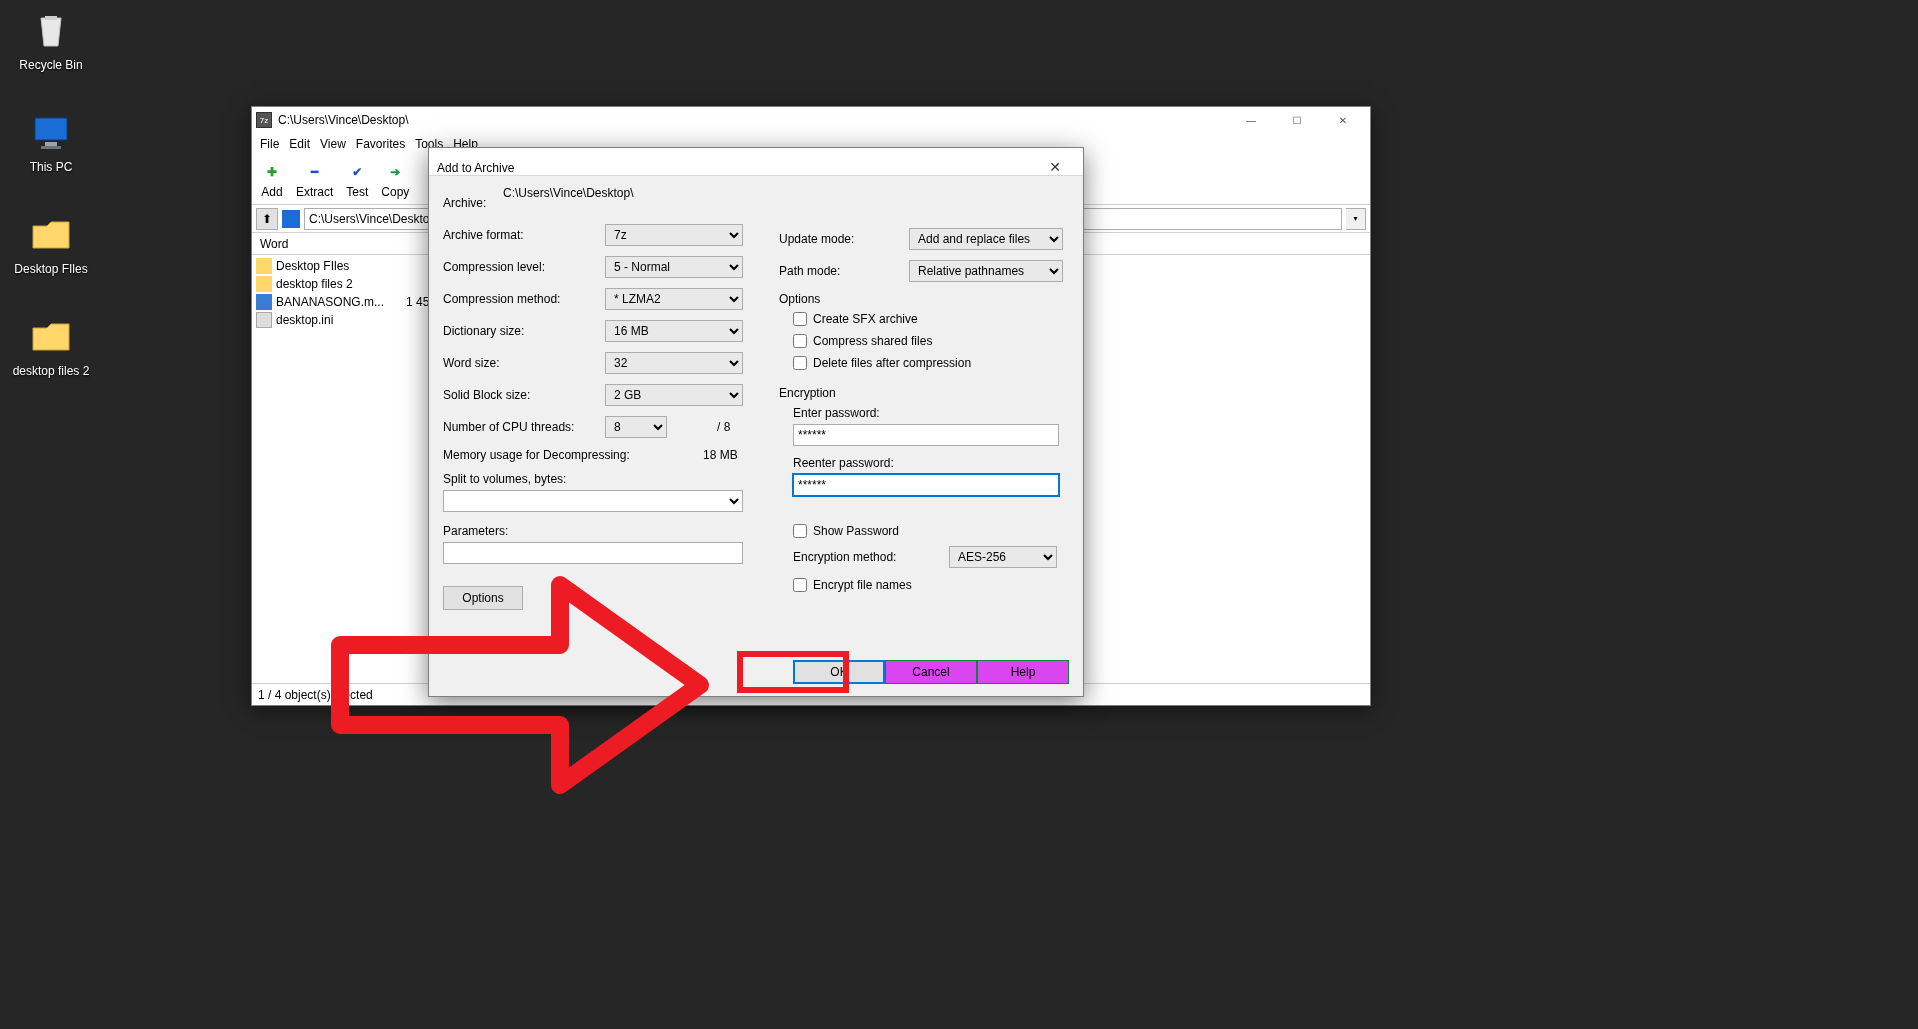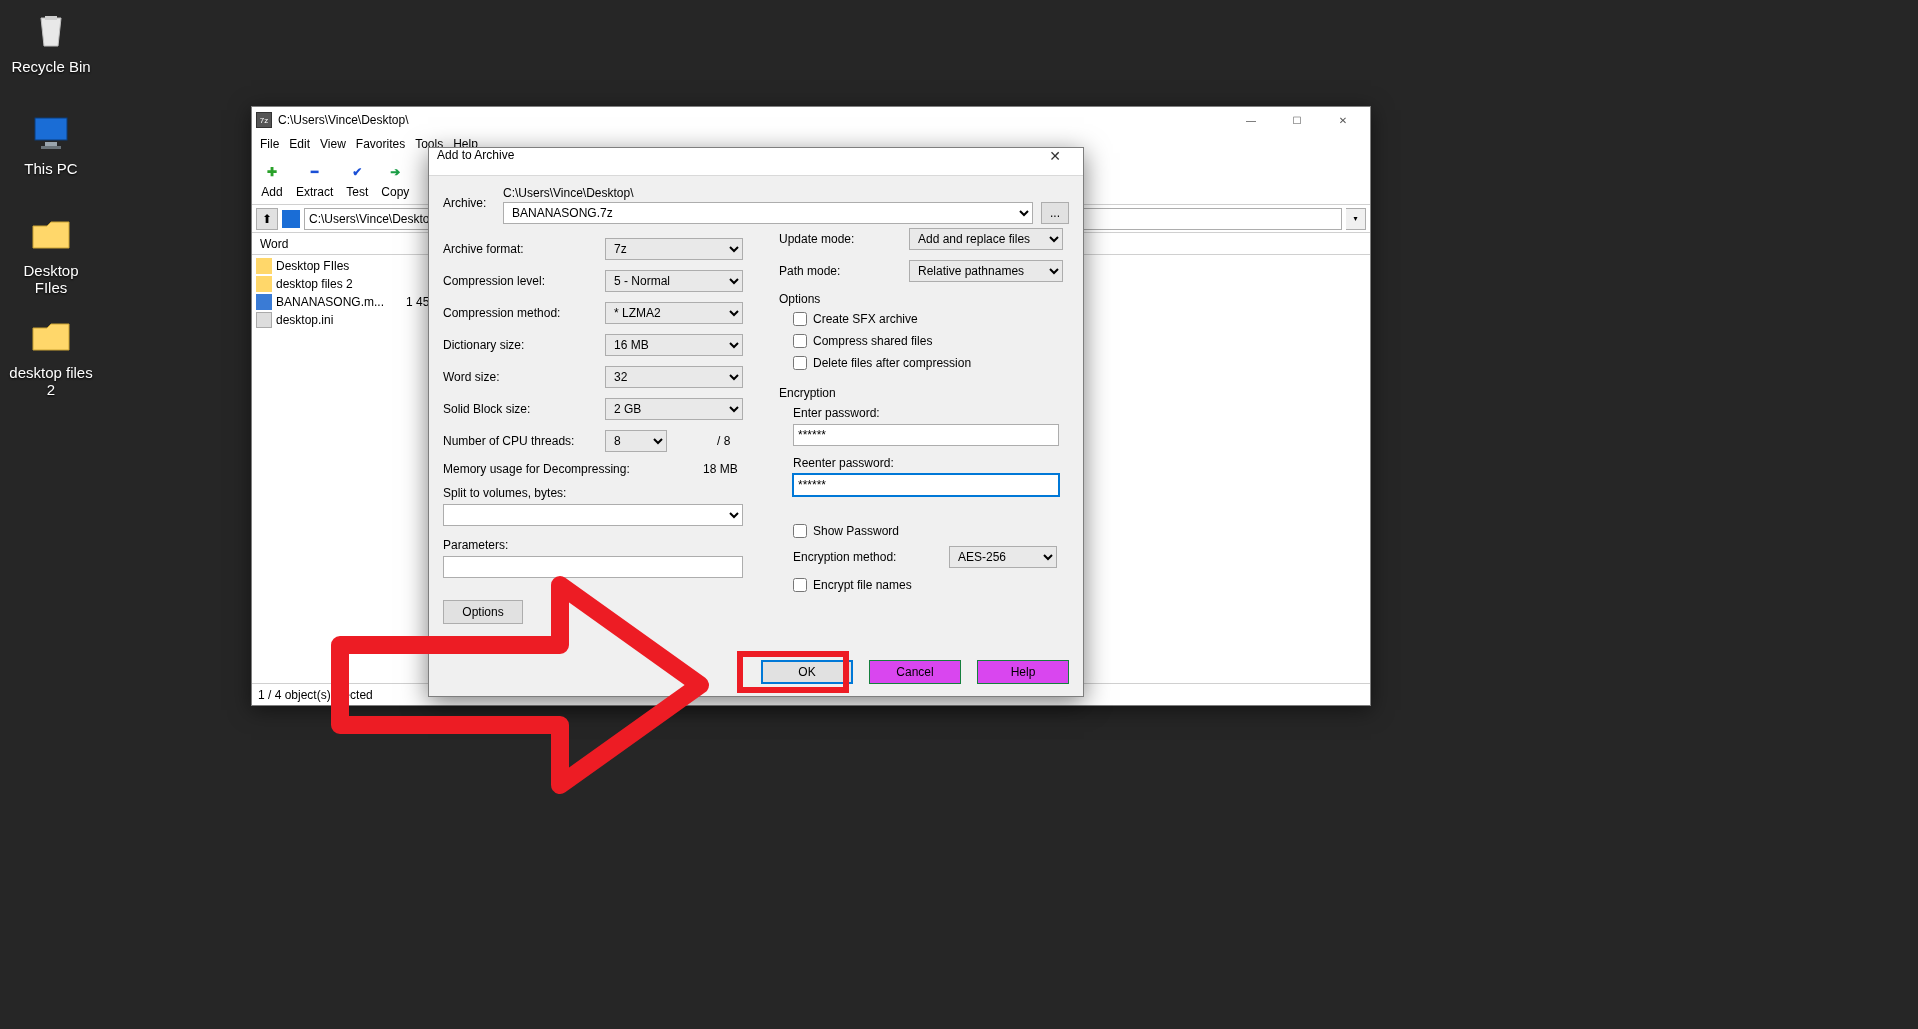--- a/index.html
+++ b/index.html
@@ -1,20 +1,20 @@
 <!DOCTYPE html>
 <html><head>
 <meta charset="utf-8">
 <style>
 * { box-sizing: border-box; margin: 0; padding: 0; font-family: "Segoe UI", Tahoma, sans-serif; }
 html, body { width: 1918px; height: 1029px; overflow: hidden; }
 body { background: #262626; position: relative; }
 
 
-.desk-icon { position: absolute; width: 90px; text-align: center; color: #fff; font-size: 15px; cursor: default; }
+.desk-icon { position: absolute; width: 90px; text-align: center; color: #fff; font-size: 12px; cursor: default; }
 .desk-icon .glyph { width: 48px; height: 48px; margin: 0 auto 4px; }
 .desk-icon span { display: block; text-shadow: 0 1px 2px #000; }
 
 
 .win7z {
   position: absolute; left: 251px; top: 106px; width: 1120px; height: 600px;
   background: #fff; border: 1px solid #7e7e7e; box-shadow: 0 4px 20px rgba(0,0,0,.5);
 }
 .titlebar { height: 26px; background: #fff; display: flex; align-items: center; padding: 0 4px; font-size: 12px; color: #000; }
 .titlebar .app-ico { width: 16px; height: 16px; background:#555; border:1px solid #333; margin-right: 6px; display:flex;align-items:center;justify-content:center;font-size:8px;color:#fff; }
@@ -37,21 +37,21 @@
 .filelist .fname { width:130px; white-space:nowrap; overflow:hidden;}
 .filelist .fsize { text-align:right;}
 .status7z { position:absolute; bottom:0; left:0; right:0; height:22px; border-top:1px solid #d0d0d0; font-size:12px; display:flex;align-items:center;padding:0 6px;}
 
 
 .dlg {
   position: absolute; left: 428px; top: 147px; width: 656px; height: 550px;
   background: #f0f0f0; border: 1px solid #7e7e7e; box-shadow: 0 6px 24px rgba(0,0,0,.5);
   font-size: 12px; color:#000;
 }
-.dlg .dtitle { height: 28px; background:#fff; display:flex; align-items:flex-start; padding:0 8px; border-bottom:1px solid #d9d9d9;}
+.dlg .dtitle { height: 28px; background:#fff; display:flex; align-items:flex-end; padding:0 8px; border-bottom:1px solid #d9d9d9;}
 .dlg .dtitle .spacer{flex:1;}
 .dlg .dclose {width:40px;text-align:center;font-size:14px;color:#333;}
 .dlg .body { padding: 10px 14px; position:relative; height: calc(100% - 28px);}
 .lbl { display:inline-block; }
 .drow { display:flex; align-items:center; margin-bottom:10px;}
 .drow .lbl { width: 162px; }
 select.sel, input.txt {
   border:1px solid #adadad; background:#fff; font-size:12px; height:22px; padding:0 4px;
 }
 select.sel { background:#e9e9e9; }
@@ -59,21 +59,21 @@
 .combo60 { width: 62px; }
 .combo300 { width: 300px; }
 .right-col { position:absolute; left: 350px; top: 52px; width: 290px;}
 .right-col .drow .lbl { width: 130px;}
 .right-col select { width: 154px;}
 .grp-title { margin: 10px 0 6px 0; }
 .chk { display:flex; align-items:flex-start; margin-bottom:8px;}
 .chk input { width:14px;height:14px;margin-right:6px;}
 .pw { width: 266px; height: 22px; border:1px solid #adadad; padding:0 4px; font-size:12px;}
 .pw.focus { border:1px solid #0078d7; outline:1px solid #0078d7;}
-.btnrow { position:absolute; bottom: 12px; right: 14px; display:flex; gap: 16px;}
+.btnrow { position:absolute; bottom: 12px; right: 14px; display:flex; }
 .dbtn { width: 92px; height: 24px; border:1px solid #15803d; background:#d946ef; font-size:12px; display:flex;align-items:center;justify-content:center;}
 .dbtn.primary { border:2px solid #0078d7; background:#e1e1e1;}
 .optbtn { width:80px;height:24px;border:1px solid #adadad;background:#e1e1e1;font-size:12px;display:flex;align-items:center;justify-content:center;}
 .browsebtn{width:28px;height:22px;border:1px solid #adadad;background:#e1e1e1;display:flex;align-items:center;justify-content:center;}
 
 
 .redarrow { position:absolute; left: 330px; top: 555px; pointer-events:none; z-index: 100;}
 .redbox { position:absolute; left: 737px; top: 651px; width: 112px; height: 42px; border: 6px solid #ed1c24; z-index:99; pointer-events:none;}
 </style>
 </head>
@@ -179,26 +179,20 @@
     <span>Add to Archive</span>
     <div class="spacer"></div>
     <div class="dclose">✕</div>
   </div>
   <div class="body">
 
     <div style="display:flex;align-items:flex-start;margin-bottom:14px;">
       <span class="lbl" style="width:60px;padding-top:10px">Archive:</span>
       <div style="flex:1">
         <div style="margin-bottom:2px;">C:\Users\Vince\Desktop\</div>
-        <div style="display:flex;gap:8px;">
-          <select class="sel" style="flex:1;background:#fff"><option>BANANASONG.7z</option></select>
-          <div class="browsebtn">
-              <span>...</span>
-            </div>
-        </div>
       </div>
     </div>
 
     <div style="width:320px">
       <div class="drow">
           <span class="lbl">Archive format:</span>
           <select class="sel combo138"><option>7z</option></select>
         </div>
       <div class="drow">
           <span class="lbl">Compression level:</span>

